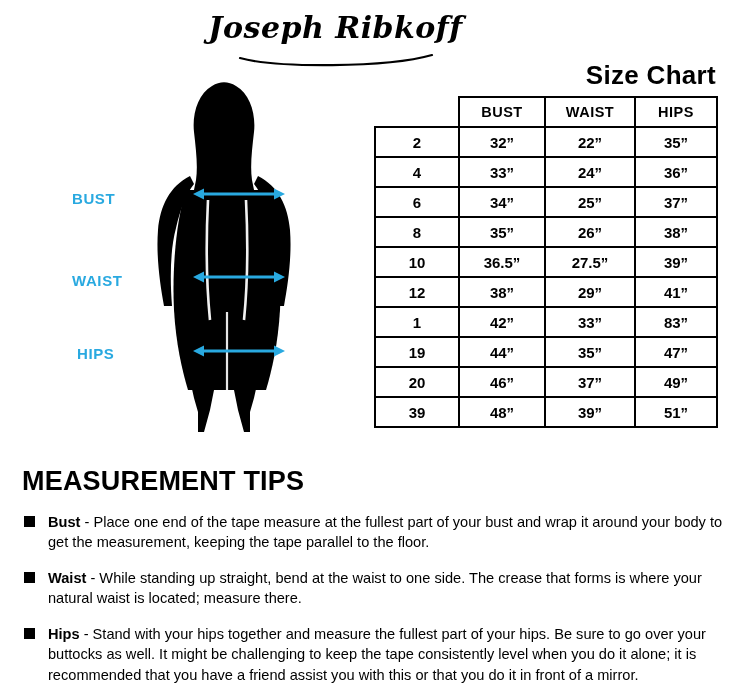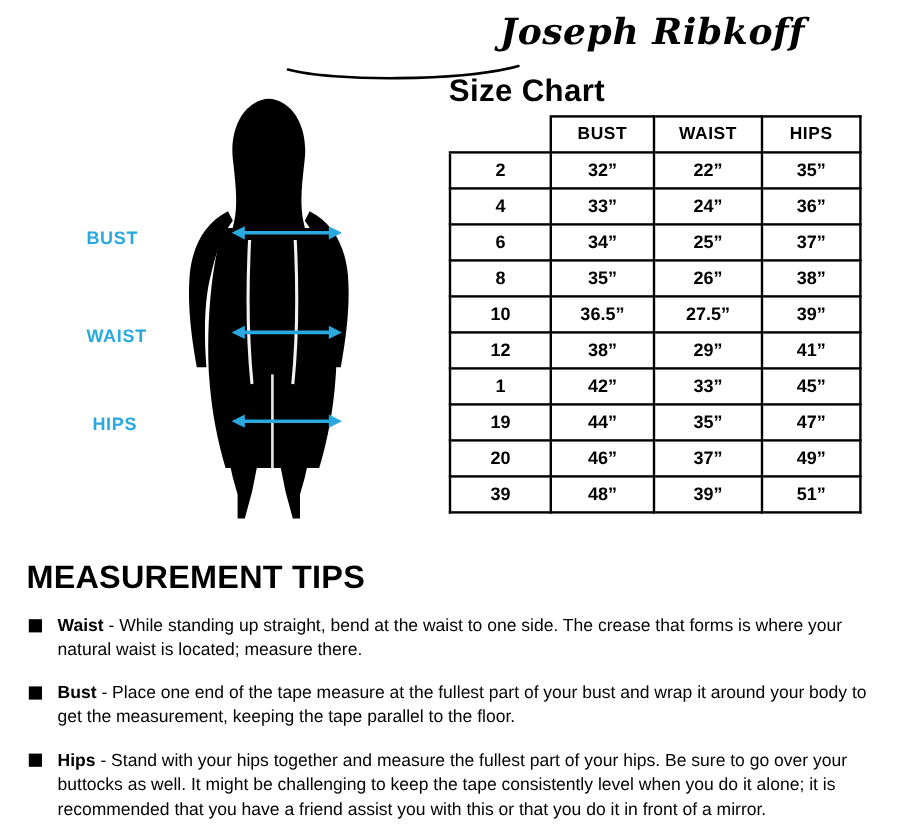--- a/index.html
+++ b/index.html
@@ -15,21 +15,21 @@
     overflow: hidden;
     position: relative;
   }
 
   
   .brand {
     position: absolute;
     top: 10px;
     left: 0;
     width: 671px;
-    text-align: right;
+    text-align: center;
   }
   .brand-name {
     font-family: "DejaVu Serif", serif;
     font-style: italic;
     font-weight: bold;
     font-size: 30px;
     letter-spacing: 0.5px;
     color: #000;
     display: inline-block;
     position: relative;
@@ -71,21 +71,21 @@
   .arrow-bust  { left: 193px; top: 187px; width: 92px; }
   .arrow-waist { left: 193px; top: 270px; width: 92px; }
   .arrow-hips  { left: 193px; top: 344px; width: 92px; }
 
   
   .chart-title {
     position: absolute;
     left: 374px;
     top: 60px;
     width: 342px;
-    text-align: left;
+    text-align: right;
     font-size: 26px;
     font-weight: bold;
     letter-spacing: 0.3px;
   }
   table.size-chart {
     position: absolute;
     left: 374px;
     top: 96px;
     width: 342px;
     border-collapse: collapse;
@@ -245,21 +245,21 @@
     <tr>
       <td>12</td>
       <td>38”</td>
       <td>29”</td>
       <td>41”</td>
     </tr>
     <tr>
       <td>1</td>
       <td>42”</td>
       <td>33”</td>
-      <td>45”</td>
+      <td>83”</td>
     </tr>
     <tr>
       <td>19</td>
       <td>44”</td>
       <td>35”</td>
       <td>47”</td>
     </tr>
     <tr>
       <td>20</td>
       <td>46”</td>
@@ -273,25 +273,25 @@
       <td>51”</td>
     </tr>
   </tbody>
 </table>
 
 <div class="tips">
   <h2 class="tips-title">MEASUREMENT TIPS</h2>
 
   <p class="tip">
     <span class="bullet"></span>
-    <b>Waist</b><span> - While standing up straight, bend at the waist to one side. The crease that forms is where your natural waist is located; measure there.</span>
+    <b>Bust</b><span> - Place one end of the tape measure at the fullest part of your bust and wrap it around your body to get the measurement, keeping the tape parallel to the floor.</span>
   </p>
 
   <p class="tip">
     <span class="bullet"></span>
-    <b>Bust</b><span> - Place one end of the tape measure at the fullest part of your bust and wrap it around your body to get the measurement, keeping the tape parallel to the floor.</span>
+    <b>Waist</b><span> - While standing up straight, bend at the waist to one side. The crease that forms is where your natural waist is located; measure there.</span>
   </p>
 
   <p class="tip">
     <span class="bullet"></span>
     <b>Hips</b><span> - Stand with your hips together and measure the fullest part of your hips. Be sure to go over your buttocks as well. It might be challenging to keep the tape consistently level when you do it alone; it is recommended that you have a friend assist you with this or that you do it in front of a mirror.</span>
   </p>
 </div>
 
 </body></html>

